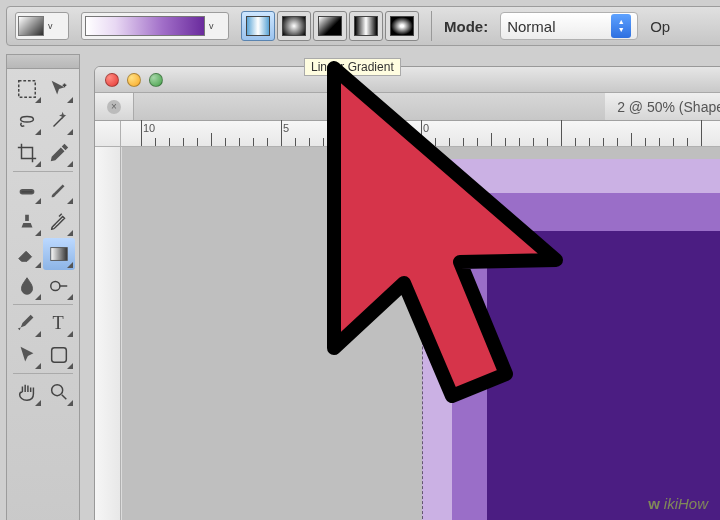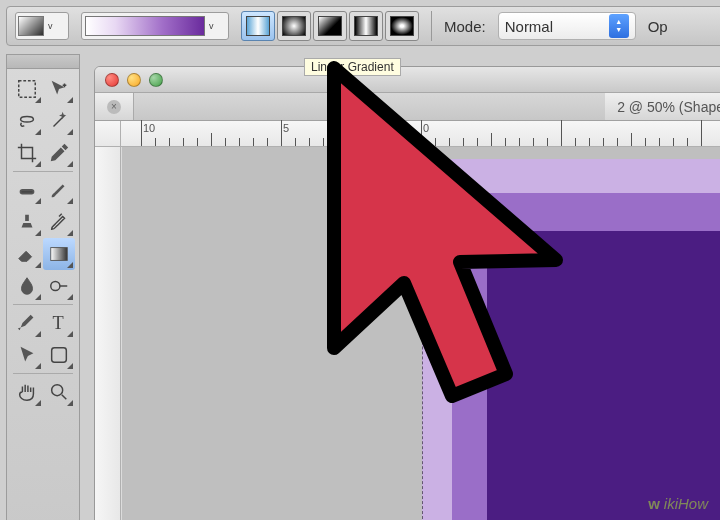--- a/index.html
+++ b/index.html
@@ -71,21 +71,21 @@
   }
   .grad-btn .g { width: 24px; height: 20px; border: 1px solid #444; }
   .g-linear { background: linear-gradient(90deg,#5aa4d6,#fff,#5aa4d6); }
   .g-radial { background: radial-gradient(circle at center,#fff,#000); }
   .g-angle  { background: linear-gradient(135deg,#fff,#000 60%); }
   .g-reflected { background: linear-gradient(90deg,#000,#fff,#000); }
   .g-diamond { background: radial-gradient(ellipse at center,#fff 10%,#000 70%); }
 
   .opt-sep { width:1px; height: 30px; background: #999; }
 
-  .mode-label { color:#333; font-size: 15px; }
+  .mode-label { color:#333; font-size: 15px; font-weight: bold; }
   .mode-select {
     width: 138px; height: 28px;
     background: linear-gradient(#ffffff, #ececec);
     border: 1px solid #b0b0b0; border-radius: 4px;
     display: flex; align-items: center; padding: 0 6px;
     position: relative;
     justify-content: space-between;
   }
   .mode-select .val { flex: 1; color: #333; font-size: 15px; }
   .mode-select .arrows {

